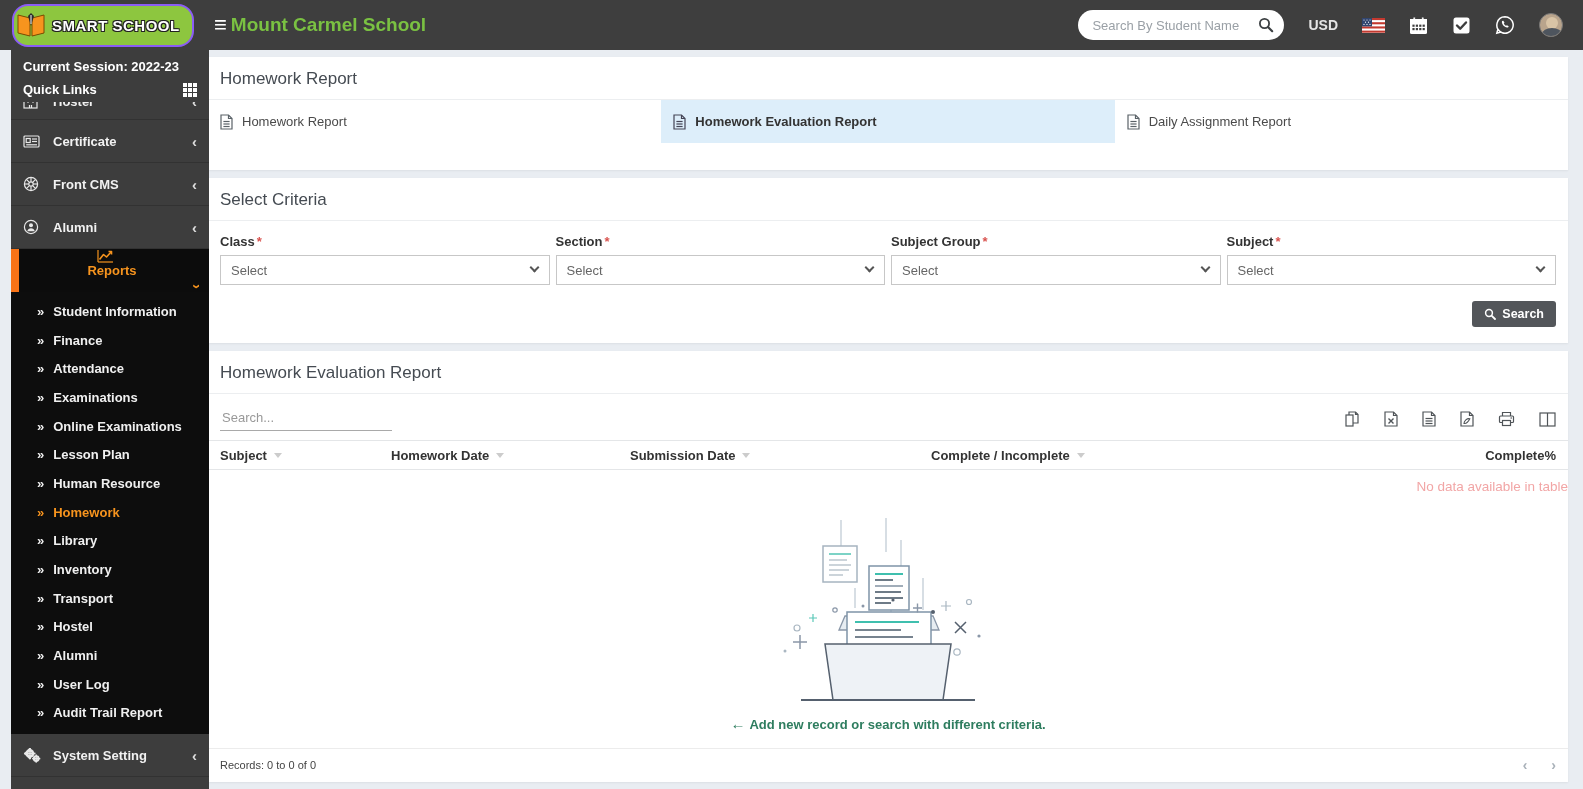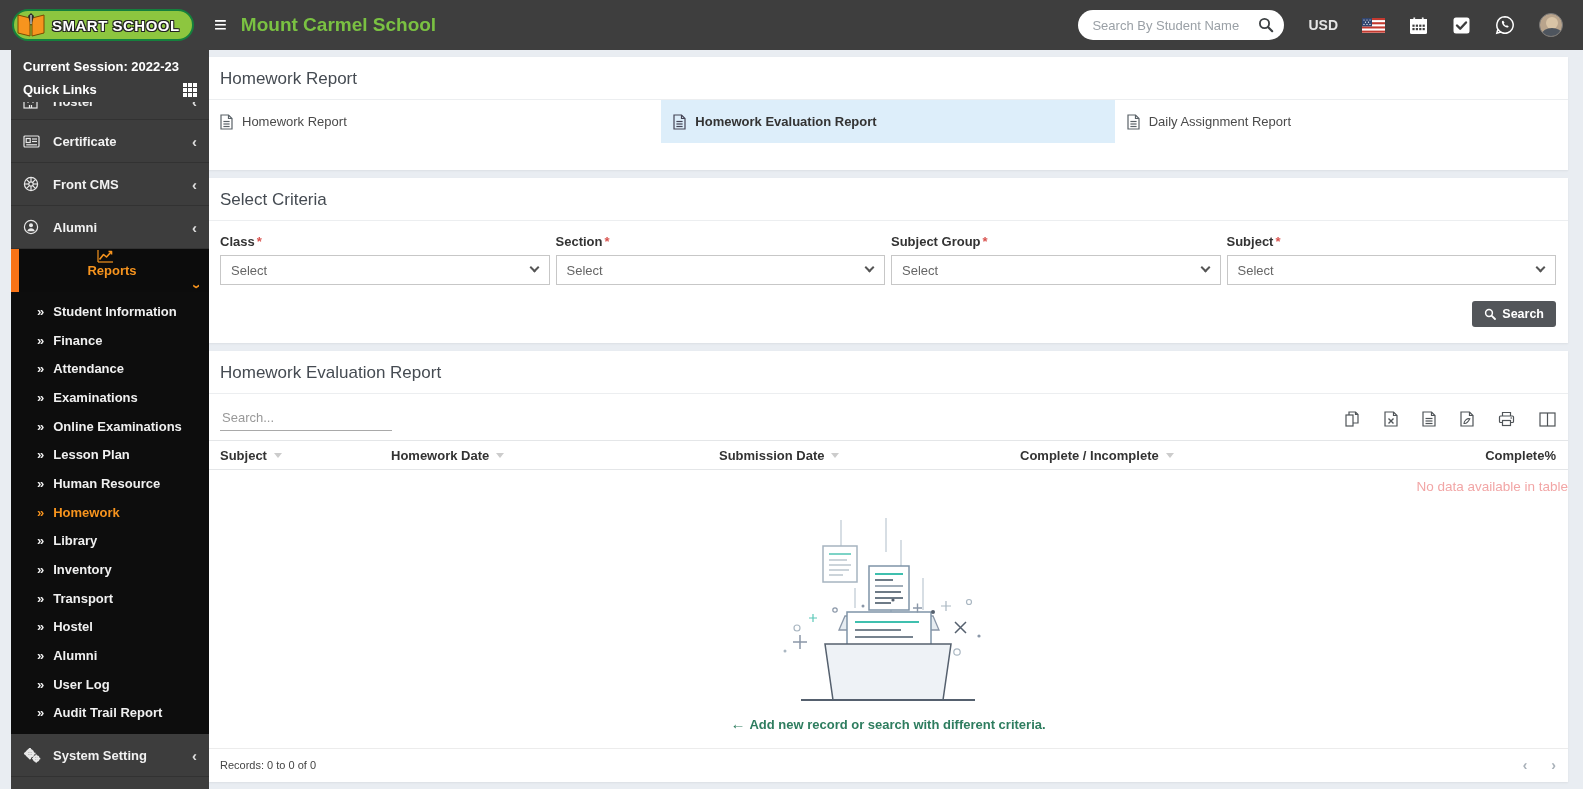--- a/index.html
+++ b/index.html
@@ -3,27 +3,27 @@
 <meta charset="utf-8">
 <style>
   * { box-sizing: border-box; margin: 0; padding: 0; }
   html,body { width:1583px; height:789px; overflow:hidden; }
   body { font-family:"Liberation Sans", sans-serif; background:#e9edf2; }
 
   
   .header { position:fixed; top:0; left:0; width:1583px; height:50px; background:#3e3e3e;
             display:flex; align-items:center; z-index:50; }
   .brand { width:198px; flex:0 0 198px; display:flex; align-items:center; padding-left:12px; }
-  .logo-pill { background:#8dc63f; border:2px solid #15803d; border-radius:16px; height:32px;
+  .logo-pill { background:#8dc63f; border:2px solid #8b5cf6; border-radius:16px; height:43px;
                display:flex; align-items:center; padding:0 12px 0 2px; }
   .logo-book { width:30px; height:26px; margin-right:6px; }
   .logo-text { color:#fff; font-weight:bold; font-size:15px; letter-spacing:.5px;
                text-shadow:-1px -1px 0 #222, 1px -1px 0 #222, -1px 1px 0 #222, 1px 1px 0 #222; white-space:nowrap; }
   .hamburger { color:#fff; font-size:22px; margin-left:16px; cursor:pointer; line-height:1; }
-  .school-name { color:#7ac142; font-weight:bold; font-size:19px; margin-left:14px; white-space:nowrap; }
+  .school-name { color:#7ac142; font-weight:bold; font-size:19px; margin-left:4px; white-space:nowrap; }
   .header-right { margin-left:auto; display:flex; align-items:center; gap:24px; padding-right:20px; }
   .search-pill { background:#fff; border-radius:16px; height:30px; width:206px; display:flex; align-items:center; padding:0 10px 0 14px; }
   .search-pill input { border:none; outline:none; flex:1; font-size:13px; color:#555; min-width:0; font-family:inherit; }
   .search-pill input::placeholder { color:#9aa0a6; }
   .currency { color:#e5e5e5; font-weight:bold; font-size:14px; }
   .hicon { display:flex; align-items:center; cursor:pointer; }
   .avatar { width:24px; height:24px; border-radius:50%; overflow:hidden; background:#b9a48c; position:relative; border:1px solid #777; }
   .avatar::before { content:""; position:absolute; left:6px; top:3px; width:12px; height:12px; border-radius:50%; background:#d9c4a6; }
   .avatar::after { content:""; position:absolute; left:2px; top:14px; width:20px; height:12px; border-radius:50% 50% 0 0; background:#4e555e; }
 
@@ -74,21 +74,21 @@
   .panel-report { flex:1; display:flex; flex-direction:column; }
   .toolbar { display:flex; align-items:flex-start; justify-content:space-between; padding:13px 12px 9px; }
   .tbl-search { border:none; border-bottom:1px solid #a9a9a9; width:172px; font-size:13px; color:#555; padding:3px 2px 5px; outline:none; font-family:inherit; }
   .tbl-search::placeholder { color:#999; }
   .export-group { display:flex; gap:24px; align-items:center; padding-top:4px; color:#4f5458; }
   .export-group .eicon { cursor:pointer; display:flex; }
   .thead { display:flex; align-items:center; padding:8px 12px; border-top:1px solid #e4e6e8; border-bottom:1px solid #e4e6e8;
            font-size:13px; font-weight:bold; color:#333; height:30px; }
   .th { display:flex; align-items:center; cursor:pointer; }
   .th .sort { width:0; height:0; border-left:4px solid transparent; border-right:4px solid transparent; border-top:5px solid #ccc; margin-left:7px; }
-  .col-0 { width:171px; } .col-1 { width:328px; } .col-2 { width:301px; } .col-3 { width:330px; }
+  .col-0 { width:171px; } .col-1 { width:239px; } .col-2 { width:301px; } .col-3 { width:330px; }
   .col-4 { flex:1; justify-content:flex-end; }
   .empty-text { text-align:right; color:#f2a6a6; font-size:13.5px; padding:9px 0 4px; }
   .illus-wrap { display:flex; justify-content:center; padding-top:12px; }
   .hint { text-align:center; color:#2e7d5f; font-size:13px; font-weight:bold; padding-top:10px; }
   .hint .arr { font-size:15px; margin-right:4px; }
   .tfoot { margin-top:auto; border-top:1px solid #ececec; display:flex; justify-content:space-between; align-items:center; padding:8px 12px 9px; }
   .records { font-size:11px; color:#444; }
   .pager { display:flex; gap:24px; color:#a9b1b9; font-size:14px; font-weight:bold; }
   .pager span { cursor:pointer; }
 

